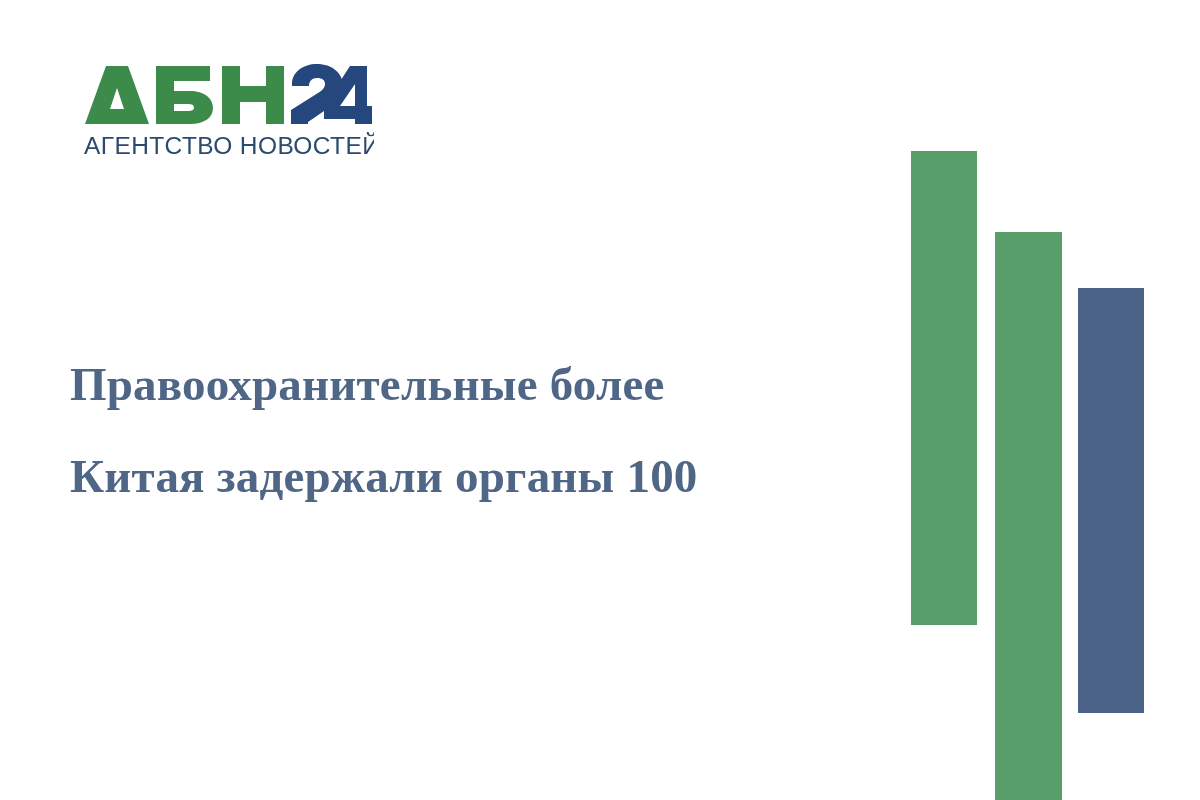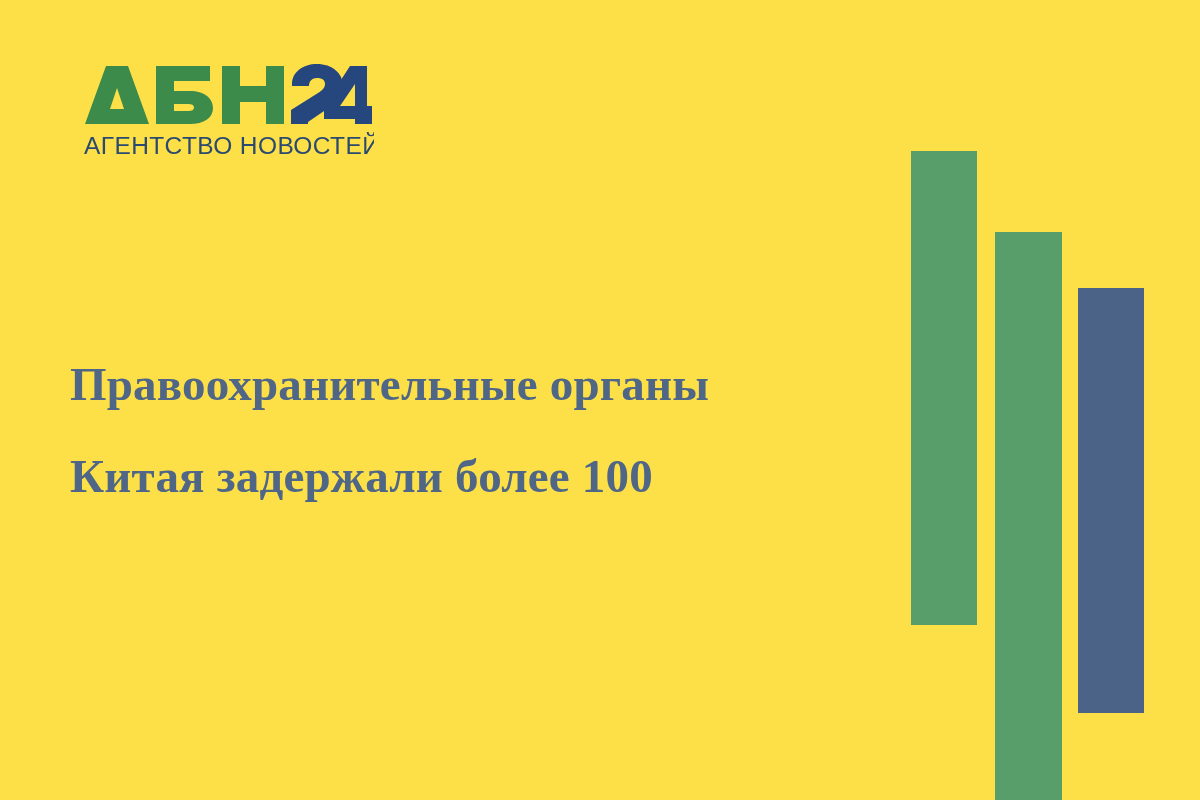--- a/index.html
+++ b/index.html
@@ -57,21 +57,21 @@
     height: 800px;
     pointer-events: none;
   }
   .bar {
     position: absolute;
   }
 </style>
 </head>
 <body>
 
-<div class="canvas" style="background: #fde047;">
+<div class="canvas" style="background: #ffffff;">
 
   <div class="logo">
     <svg width="290" height="96" viewBox="0 0 290 96" xmlns="http://www.w3.org/2000/svg" aria-hidden="true">
       <g fill="#3d8b4b">
         <path d="M1 62 L22 4 L44 4 L65 62 L45 62 L33 26 L21 62 Z"></path>
         <rect x="14" y="47" width="38" height="15"></rect>
       </g>
       <g fill="#3d8b4b">
         <path d="M72 4 L126 4 L126 19 L90 19 L90 29 L106 29
                  C120 29 129 36 129 46 C129 56 120 62 106 62
@@ -91,22 +91,22 @@
       </g>
       <g fill="#26477e">
         <path d="M283 4 L266 4 L240 44 L240 57 L271 57 L271 62 L288 62
                  L288 57 L288 44 L283 44 Z M271 44 L256 44 L271 22 Z"></path>
       </g>
       <text x="0" y="92" font-family="Liberation Sans, sans-serif" font-size="24.5" font-weight="400" letter-spacing="0.4" fill="#2b4a6f">АГЕНТСТВО НОВОСТЕЙ</text>
     </svg>
   </div>
 
   <div class="headline" style="color: rgb(79, 102, 135);">
-    <span class="headline-line">Правоохранительные органы</span>
-    <span class="headline-line">Китая задержали более 100</span>
+    <span class="headline-line">Правоохранительные более</span>
+    <span class="headline-line">Китая задержали органы 100</span>
   </div>
 
   <div class="bars">
     <div class="bar" style="left: 911px; top: 151px; width: 66px; height: 474px; background: rgb(88, 158, 107);"></div>
     <div class="bar" style="left: 995px; top: 232px; width: 67px; height: 568px; background: rgb(88, 158, 107);"></div>
     <div class="bar" style="left: 1078px; top: 288px; width: 66px; height: 425px; background: rgb(76, 99, 136);"></div>
   </div>
 
 </div>
 

